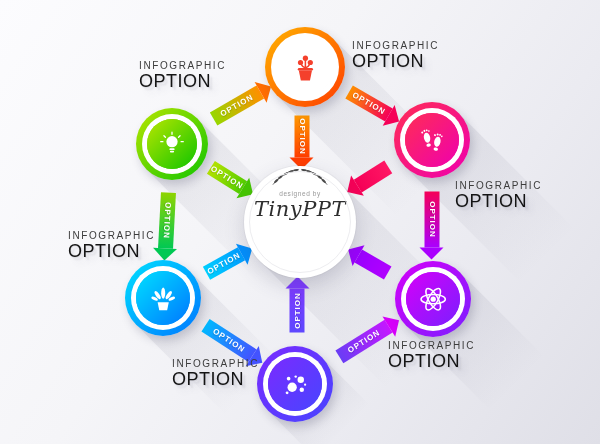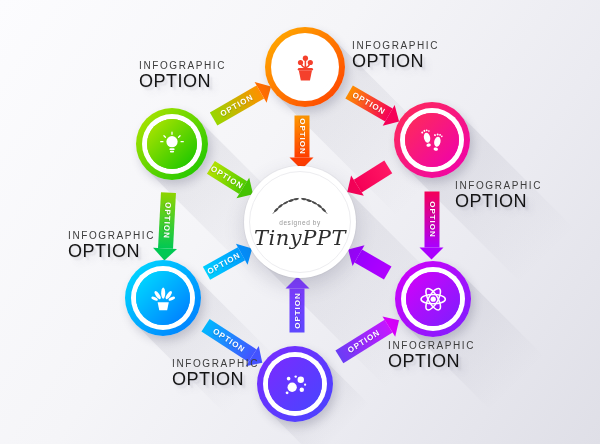--- a/index.html
+++ b/index.html
@@ -45,21 +45,21 @@
     display:flex;align-items:center;justify-content:center;
     background:linear-gradient(135deg,var(--c1,#999),var(--c2,#555));
     box-shadow:0 0 0 5px #fff;color:#fff;
   }
   .node-inner svg{width:60%;height:60%;}
   
   .center{
     position:absolute;z-index:5;left:244px;top:166px;width:112px;height:112px;
     border-radius:50%;background:#fff;
     box-shadow:0 0 0 1px rgba(0,0,0,0.03),0 8px 20px rgba(70,70,100,0.20);
-    display:flex;flex-direction:column;align-items:center;justify-content:center;
+    display:flex;flex-direction:column;align-items:center;justify-content:flex-start;
   }
   .center::before{
     content:"";position:absolute;inset:5px;border-radius:50%;
     border:1px solid #ededf0;pointer-events:none;
   }
   .designed{font-size:6.5px;color:#999;letter-spacing:0.6px;margin-top:2px;}
   .brand{
     font-family:"DejaVu Serif",serif;font-style:italic;font-size:21px;
     color:#2e2e2e;line-height:1.05;letter-spacing:0.5px;margin-top:1px;
   }

